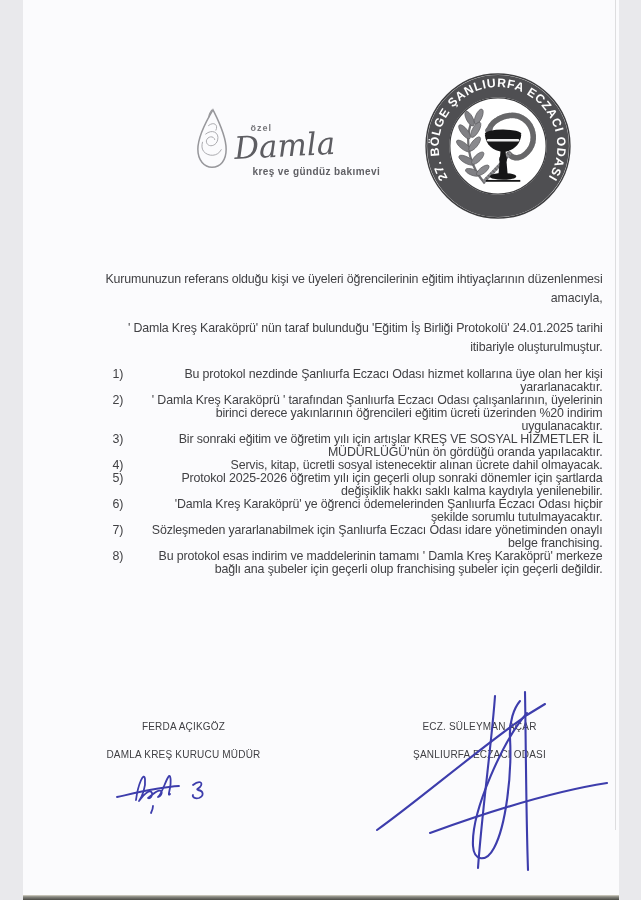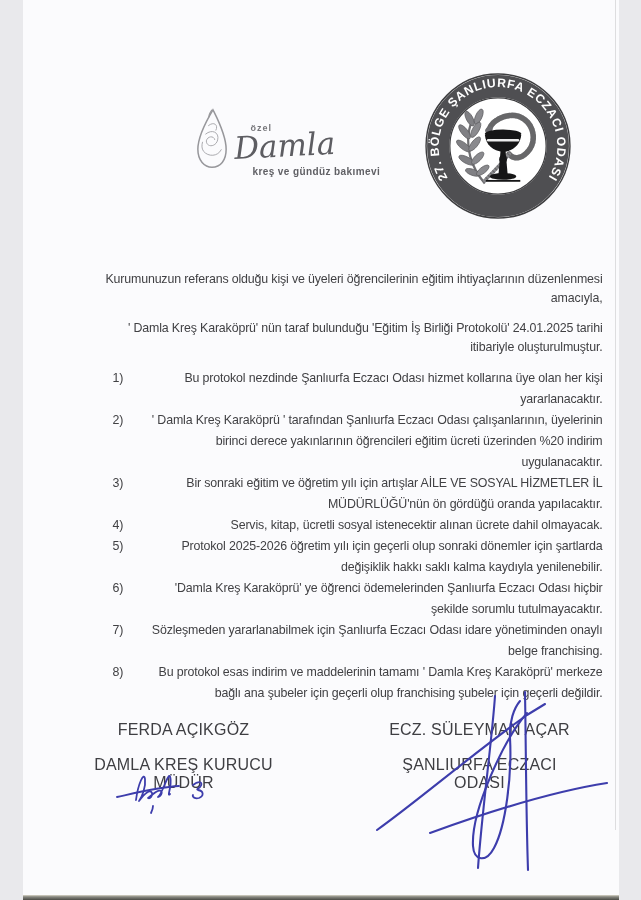--- a/index.html
+++ b/index.html
@@ -12,25 +12,25 @@
   .damla-logo{position:absolute;left:170px;top:106px;display:flex;align-items:flex-start;}
   .damla-text{margin-left:4px;line-height:1;}
   .damla-ozel{font-size:9px;font-weight:bold;color:#77777b;letter-spacing:1px;margin-left:16px;margin-top:18px;}
   .damla-name{font-family:"DejaVu Serif",serif;font-style:italic;font-size:31px;color:#5d5d62;transform:rotate(-3deg);transform-origin:left bottom;margin-top:0px;}
   .damla-tagline{font-size:10px;font-weight:bold;color:#606065;letter-spacing:0.4px;margin-left:18px;margin-top:3px;}
   .stamp{position:absolute;left:399px;top:70px;width:152px;height:152px;}
   
   .doc-body{position:absolute;left:73px;top:270px;width:507px;font-size:12.4px;line-height:19px;letter-spacing:-0.15px;text-align:right;}
   .doc-body p{margin:0 0 11px 0;}
   .doc-body p.heading{margin:0 0 8px 0;}
-  ol.protocol-list{margin:0;padding:0 0 0 17px;list-style:none;counter-reset:item;line-height:21px;}
+  ol.protocol-list{margin:0;padding:0 0 0 17px;list-style:none;counter-reset:item;line-height:13px;}
   ol.protocol-list li{counter-increment:item;position:relative;padding-left:23px;margin:0;}
   ol.protocol-list li::before{content:counter(item) ")";position:absolute;left:0;top:0;}
   
-  .sig-block{position:absolute;width:190px;text-align:center;font-size:16px;color:#3e3e42;letter-spacing:0.2px;}
+  .sig-block{position:absolute;width:190px;text-align:center;font-size:10px;color:#3e3e42;letter-spacing:0.2px;}
   .sig-left{left:66px;top:721px;}
   .sig-right{left:362px;top:721px;}
   .sig-block .sig-title{margin-top:17px;text-align:center;}
   .sig-ink{position:absolute;z-index:3;}
   .sig-ink path{fill:none;stroke:#3d3dac;stroke-linecap:round;stroke-linejoin:round;}
   .ink-left{left:90px;top:766px;width:108px;height:52px;}
   .ink-right{left:350px;top:690px;width:237px;height:184px;}
   
   .scan-bottom{position:absolute;left:0;bottom:0;width:100%;height:5px;
     background:linear-gradient(180deg,#dcd8cb 0%,#8a8a82 35%,#4a4a45 100%);}
@@ -97,21 +97,21 @@
       <rect x="63" y="108.5" width="34" height="1.8" fill="#161617"></rect>
     </g>
   </svg>
 
   <div class="doc-body">
     <p>Kurumunuzun referans olduğu kişi ve üyeleri öğrencilerinin eğitim ihtiyaçlarının düzenlenmesi amacıyla,</p>
     <p>' Damla Kreş Karaköprü' nün taraf bulunduğu 'Eğitim İş Birliği Protokolü' 24.01.2025 tarihi itibariyle oluşturulmuştur.</p>
     <ol class="protocol-list">
       <li>Bu protokol nezdinde Şanlıurfa Eczacı Odası hizmet kollarına üye olan her kişi yararlanacaktır.</li>
       <li>' Damla Kreş Karaköprü ' tarafından Şanlıurfa Eczacı Odası çalışanlarının, üyelerinin birinci derece yakınlarının öğrencileri eğitim ücreti üzerinden %20 indirim uygulanacaktır.</li>
-      <li>Bir sonraki eğitim ve öğretim yılı için artışlar AİLE VE SOSYAL HİZMETLER İL MÜDÜRLÜĞÜ'nün ön gördüğü oranda yapılacaktır.</li>
+      <li>Bir sonraki eğitim ve öğretim yılı için artışlar KREŞ VE SOSYAL HİZMETLER İL MÜDÜRLÜĞÜ'nün ön gördüğü oranda yapılacaktır.</li>
       <li>Servis, kitap, ücretli sosyal istenecektir alınan ücrete dahil olmayacak.</li>
       <li>Protokol 2025-2026 öğretim yılı için geçerli olup sonraki dönemler için şartlarda değişiklik hakkı saklı kalma kaydıyla yenilenebilir.</li>
       <li>'Damla Kreş Karaköprü' ye öğrenci ödemelerinden Şanlıurfa Eczacı Odası hiçbir şekilde sorumlu tutulmayacaktır.</li>
       <li>Sözleşmeden yararlanabilmek için Şanlıurfa Eczacı Odası idare yönetiminden onaylı belge franchising.</li>
       <li>Bu protokol esas indirim ve maddelerinin tamamı ' Damla Kreş Karaköprü' merkeze bağlı ana şubeler için geçerli olup franchising şubeler için geçerli değildir.</li>
     </ol>
   </div>
 
   <div class="sig-block sig-left">
     <div class="sig-name">FERDA AÇIKGÖZ</div>

